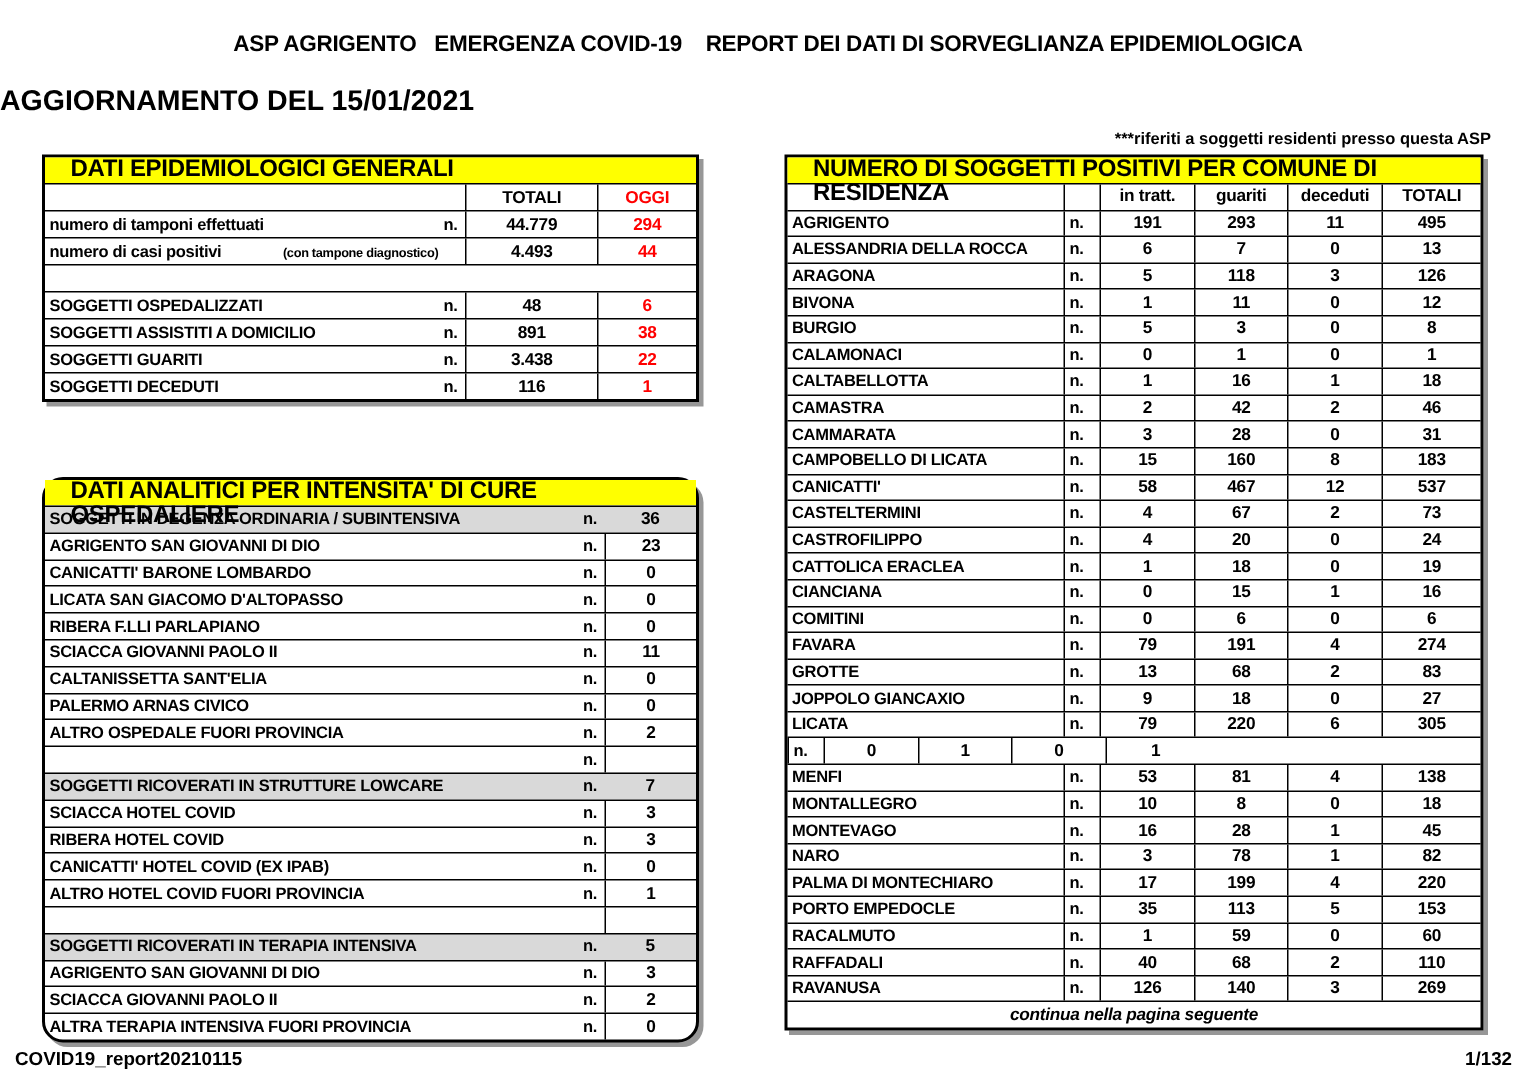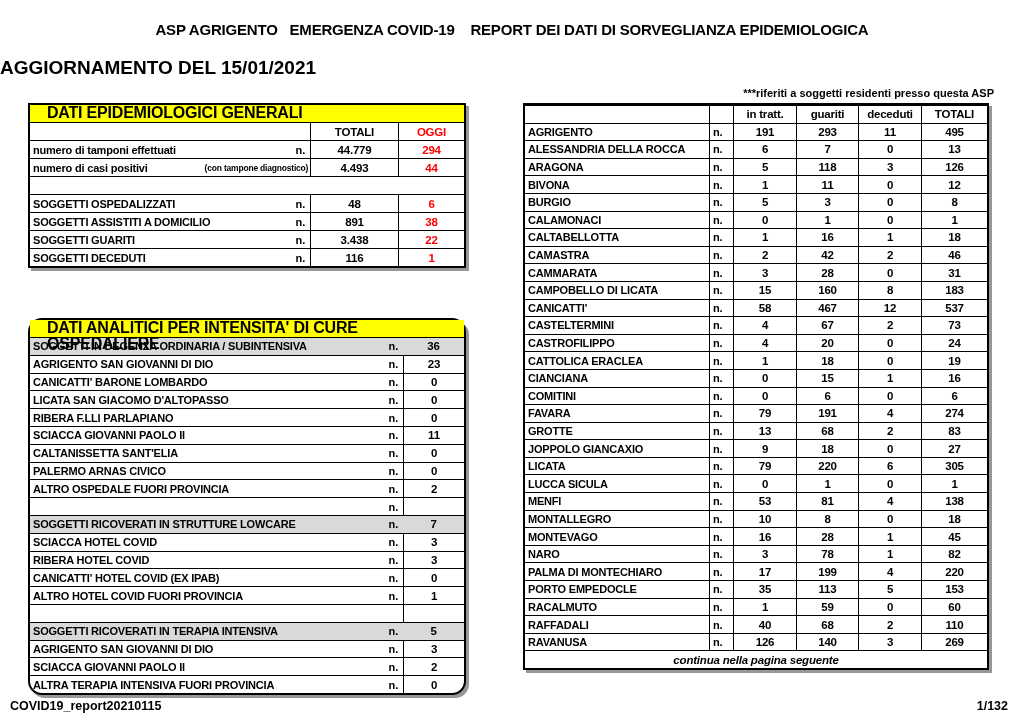--- a/index.html
+++ b/index.html
@@ -23,21 +23,21 @@
   .row { display: flex; align-items: stretch; border-top: 1px solid #000; height: 18px; font-size: 11px; letter-spacing: -0.2px; }
   #tbl-hospital .row { height: 17.8px; }
   #tbl-comuni .row { height: 17.6px; }
 
   .bL { border-left: 1px solid #000; }
   .num { display: flex; align-items: center; justify-content: center; font-size: 11.5px; }
   .red { color: #FF0000; }
   .gray { background: #D9D9D9; }
 
   .c-label { flex: 1; display: flex; align-items: center; padding-left: 3px; overflow: hidden; white-space: nowrap; gap: 37px; }
-  .sm { font-size: 8.5px; margin-left: 20px; align-self: center; }
+  .sm { font-size: 8.5px; margin-left: 4px; align-self: center; }
   .n-tag { margin-left: auto; padding-right: 5px; font-size: 11px; }
   .c-merge { flex: 1; }
 
   .c-tot { width: 88px; }
   .c-oggi { width: 66px; }
   .c-val { width: 61px; }
 
   .c-name { flex: 1; display: flex; align-items: center; padding-left: 3px; overflow: hidden; white-space: nowrap; }
   .c-n { width: 24px; display: flex; align-items: center; justify-content: flex-start; padding-left: 3px; }
   .v0 { width: 63px; } .v1 { width: 62px; } .v2 { width: 63px; } .v3 { width: 66px; }
@@ -256,20 +256,21 @@
         <div class="c-label">
           <div class="lbl">ALTRA TERAPIA INTENSIVA FUORI PROVINCIA</div>
           <div class="n-tag">n.</div>
         </div>
         <div class="c-val num bL">0</div>
       </div>
     </div>
 </section>
 
 <section class="tbl" id="tbl-comuni">
+  <div class="tbl-title">NUMERO DI SOGGETTI POSITIVI PER COMUNE DI RESIDENZA</div>
   <div class="row">
     <div class="c-name"></div>
     <div class="c-n bL"></div>
     <div class="c-v v0 bL num">in tratt.</div>
     <div class="c-v v1 bL num">guariti</div>
     <div class="c-v v2 bL num">deceduti</div>
     <div class="c-v v3 bL num">TOTALI</div>
   </div>
   <div id="comuni-body">
       <div class="row">
@@ -426,21 +427,20 @@
       </div>
       <div class="row">
         <div class="c-name">LICATA</div>
         <div class="c-n bL">n.</div>
         <div class="c-v v0 bL num">79</div>
         <div class="c-v v1 bL num">220</div>
         <div class="c-v v2 bL num">6</div>
         <div class="c-v v3 bL num">305</div>
       </div>
       <div class="row">
-        <div class="c-name">LUCCA SICULA</div>
         <div class="c-n bL">n.</div>
         <div class="c-v v0 bL num">0</div>
         <div class="c-v v1 bL num">1</div>
         <div class="c-v v2 bL num">0</div>
         <div class="c-v v3 bL num">1</div>
       </div>
       <div class="row">
         <div class="c-name">MENFI</div>
         <div class="c-n bL">n.</div>
         <div class="c-v v0 bL num">53</div>

